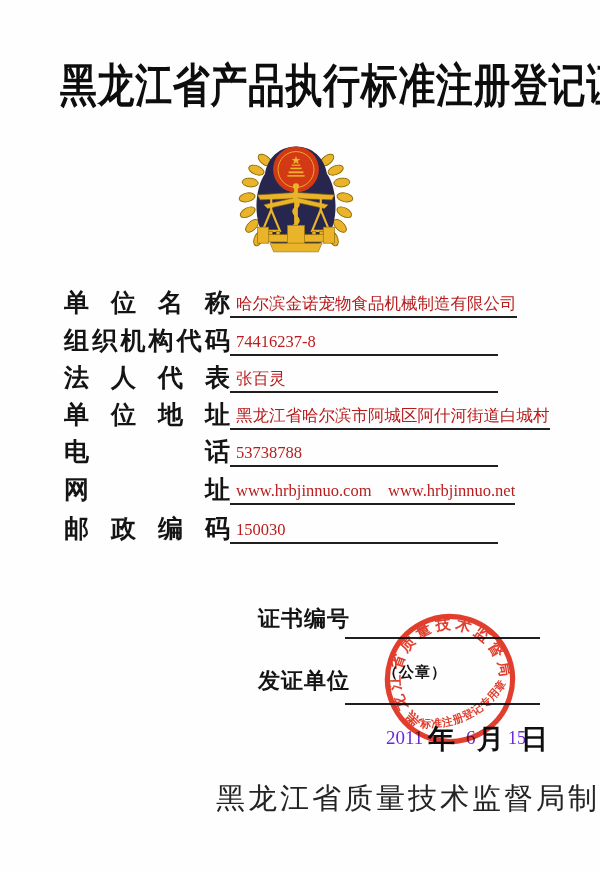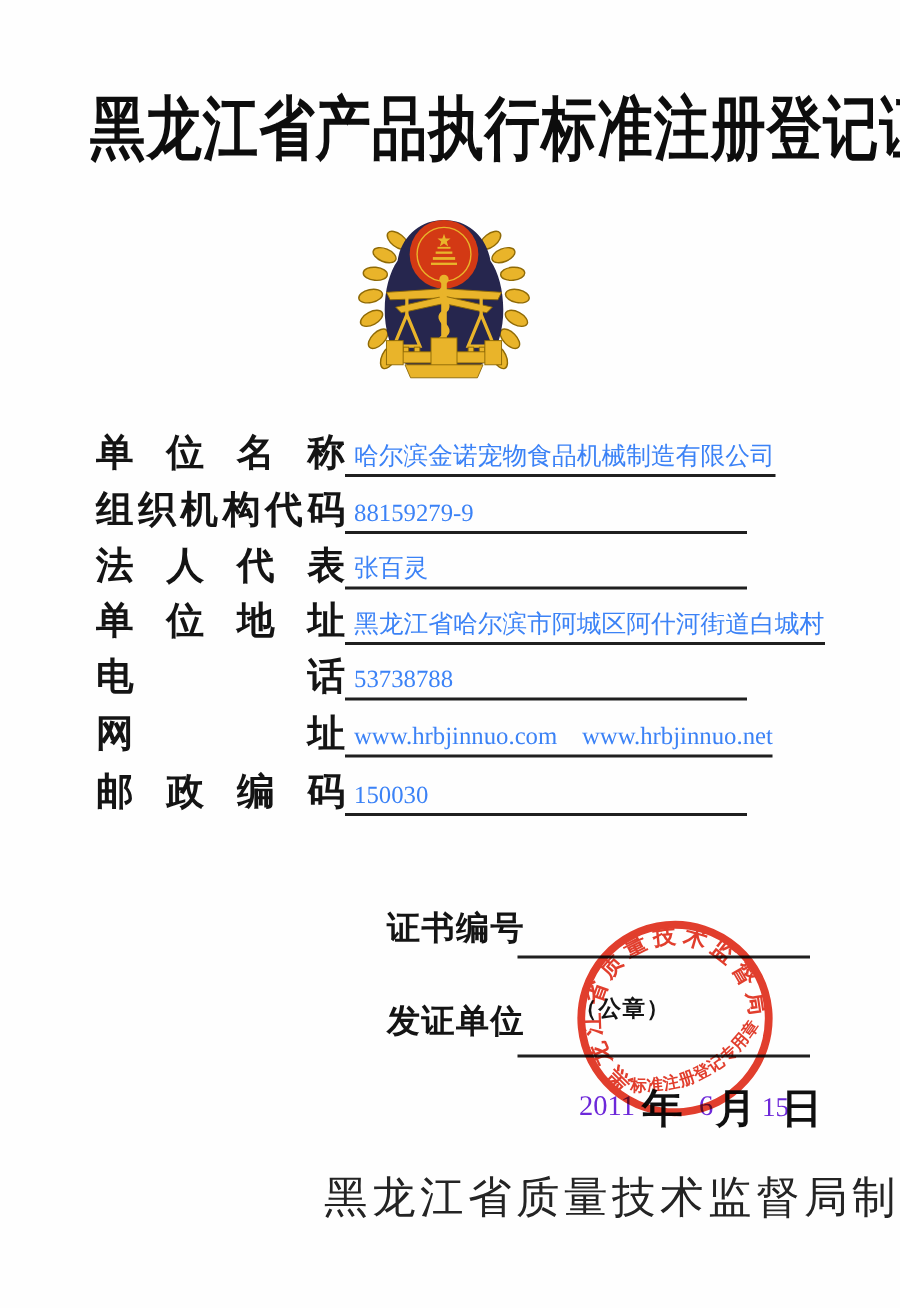--- a/index.html
+++ b/index.html
@@ -22,21 +22,21 @@
   }
   .flabel{
     width:166px;flex:0 0 166px;
     font-size:25px;font-weight:bold;line-height:1;color:#141414;
     text-align:justify;text-align-last:justify;text-justify:inter-character;
     margin-bottom:3px;
   }
   .fvalue{
     flex:1;border-bottom:2px solid #1f1f1f;
     font-size:16.5px;line-height:1.2;padding:0 0 2px 6px;
-    white-space:nowrap;overflow:visible;color:#3b82f6;
+    white-space:nowrap;overflow:visible;color:#b91c1c;
   }
   .row-top-284{top:284px}.row-top-322{top:322px}.row-top-359{top:359px}
   .row-top-396{top:396px}.row-top-433{top:433px}.row-top-471{top:471px}
   .row-top-510{top:510px}
   .issue-label{
     position:absolute;left:258px;font-size:22px;font-weight:bold;
     letter-spacing:1px;color:#141414;white-space:nowrap;
   }
   .certno-label{top:604px}
   .issuer-label{top:666px}
@@ -144,21 +144,21 @@
     </g>
   </svg>
 
   <div class="fields">
     <div class="field-row row-top-284">
       <div class="flabel">单位名称</div>
       <div class="fvalue">哈尔滨金诺宠物食品机械制造有限公司</div>
     </div>
     <div class="field-row row-top-322">
       <div class="flabel">组织机构代码</div>
-      <div class="fvalue">88159279-9</div>
+      <div class="fvalue">74416237-8</div>
     </div>
     <div class="field-row row-top-359">
       <div class="flabel">法人代表</div>
       <div class="fvalue">张百灵</div>
     </div>
     <div class="field-row row-top-396">
       <div class="flabel">单位地址</div>
       <div class="fvalue">黑龙江省哈尔滨市阿城区阿什河街道白城村</div>
     </div>
     <div class="field-row row-top-433">

